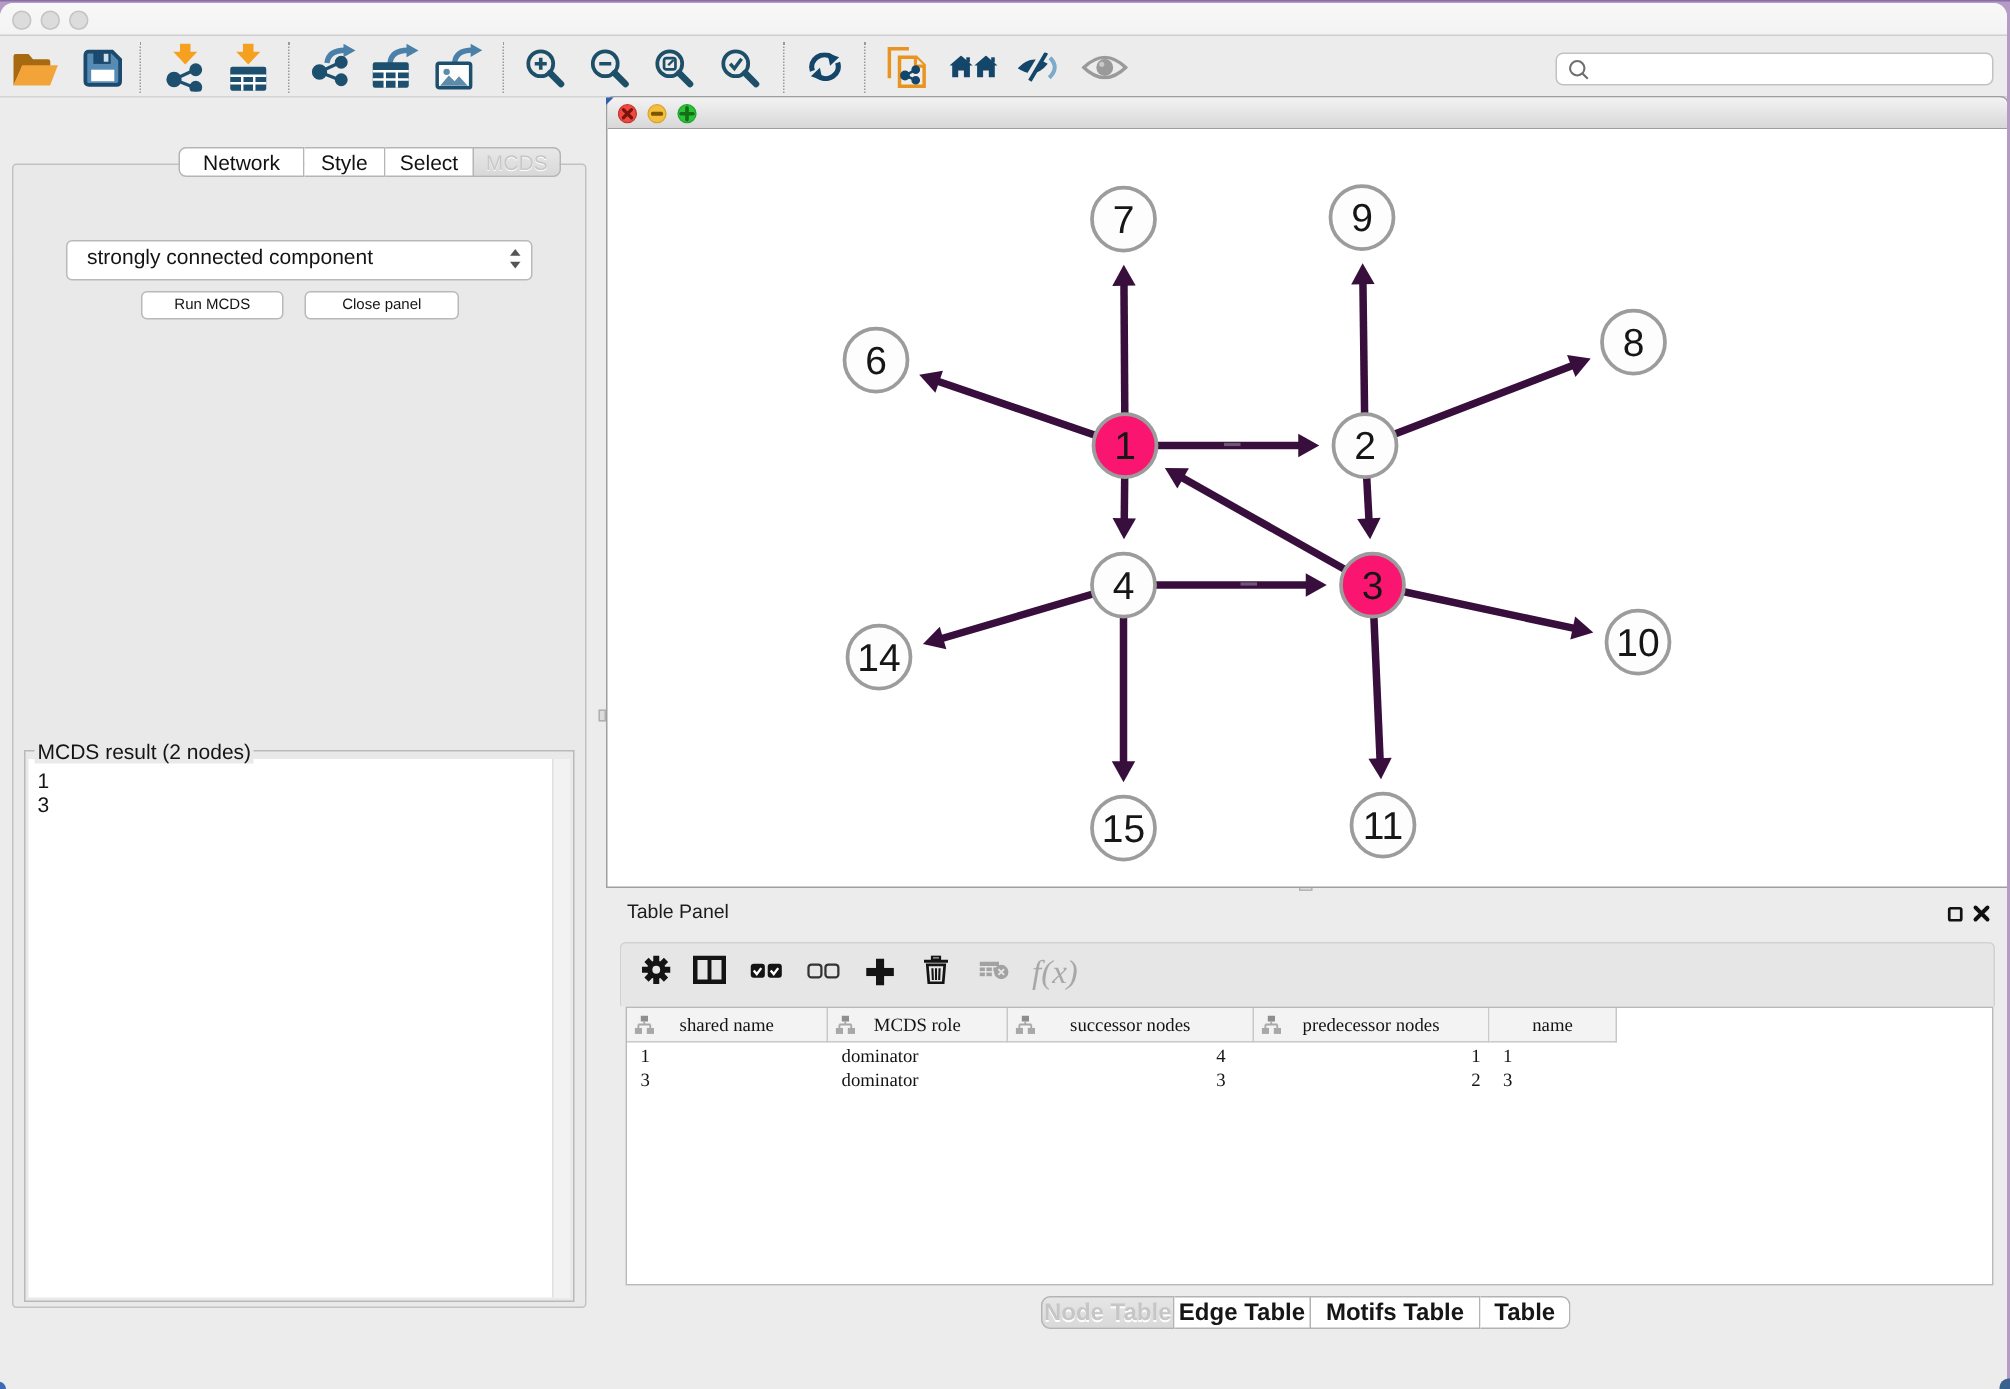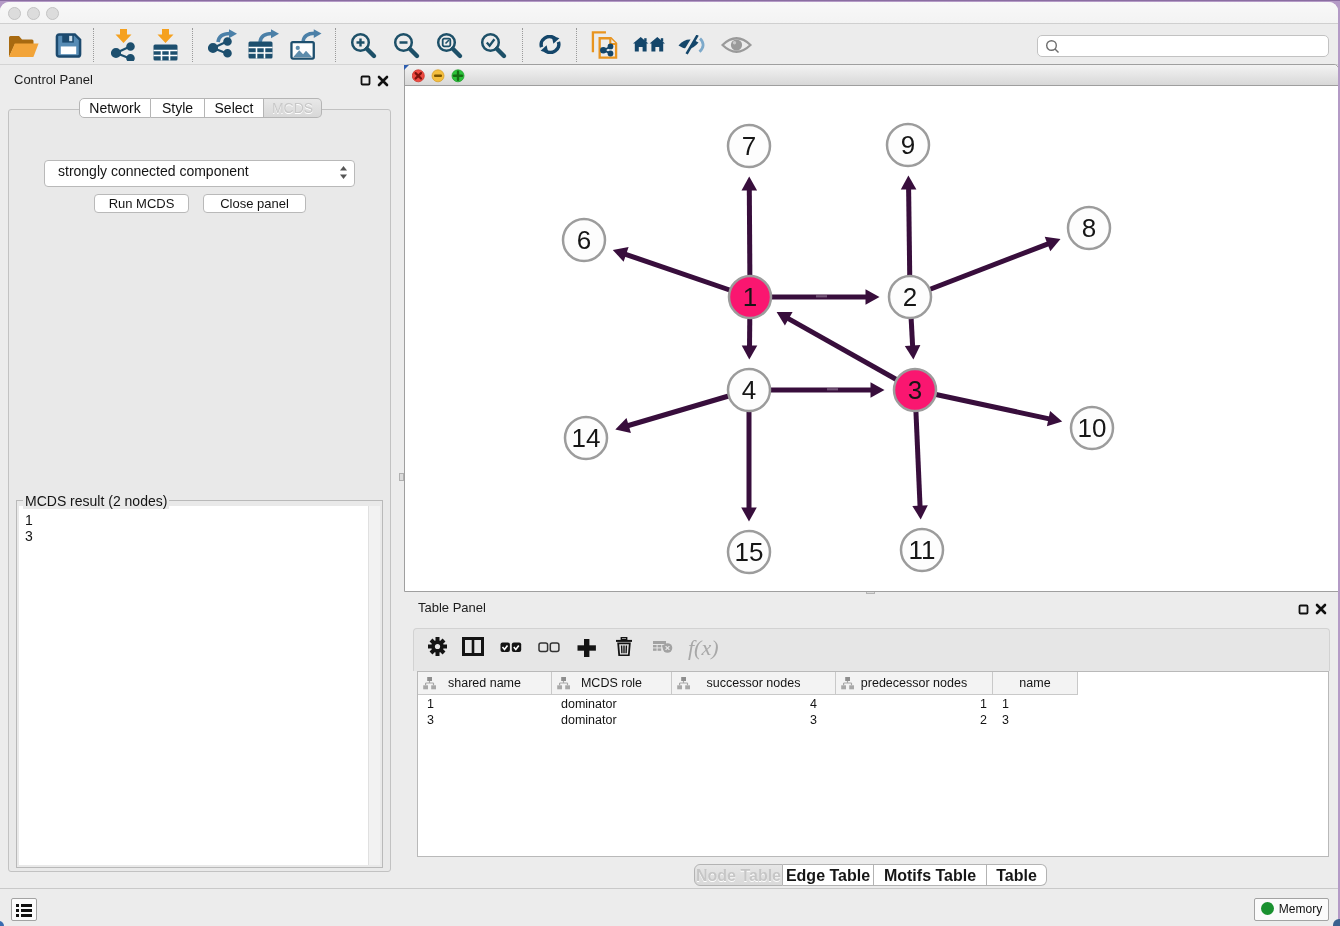--- a/index.html
+++ b/index.html
@@ -36,21 +36,21 @@
   .tab.first { border-left:1px solid #b5b5b5; border-radius:5px 0 0 5px; }
   .tab.last { border-radius:0 5px 5px 0; }
   .tab.sel { background:linear-gradient(#e8e8e8,#d8d8d8); color:#c8c8c8;
     text-shadow:0 1px 0 #fff; }
   #opt-label { position:absolute; left:0; top:134px; width:400px; text-align:center;
     font-size:14px; color:#141414; }
   #opt-select { position:absolute; left:44px; top:158px; width:311px; height:27px;
     background:#fff; border:1px solid #b9b9b9; border-radius:4px;
     font-size:14px; color:#141414; line-height:21px; padding-left:13px; }
   .btn { position:absolute; background:#fff; border:1px solid #b9b9b9; border-radius:4px;
-    font-size:13px; color:#141414; text-align:center; height:19px; line-height:18px; }
+    font-size:10px; color:#141414; text-align:center; height:19px; line-height:18px; }
   #mcds-box { position:absolute; left:16px; top:498px; width:367px; height:368px;
     border:1px solid #b9b9b9; }
   #mcds-legend { position:absolute; left:6px; top:-8px; background:#e9e9e9;
     font-size:14px; color:#141414; padding:0 2px; }
   #mcds-white { position:absolute; left:2px; top:5px; right:2px; bottom:2px; background:#fff;
     font-size:14px; color:#141414; padding:6px 0 0 6px; line-height:16px; }
   #mcds-scroll { position:absolute; right:2px; top:5px; width:12px; bottom:2px; background:#f2f2f2; border-left:1px solid #e0e0e0;}
   
   #net-win { position:absolute; left:404px; top:62px; width:935px; height:528px;
     border:1px solid #9f9f9f; border-radius:5px 5px 0 0; background:#fff; }
@@ -58,21 +58,21 @@
     background:linear-gradient(#f3f3f3,#d8d8d8); border-bottom:1px solid #9e9e9e;
     border-radius:5px 5px 0 0; }
   #net-title-text { position:absolute; width:100%; text-align:center; top:2px;
     font-size:14px; font-weight:bold; color:#1a1a1a; }
   
   #tp { position:absolute; left:407px; top:595px; width:933px; height:291px; }
   #tp-title { position:absolute; left:11px; top:3px; font-size:13px; color:#1c1c1c; }
   #tp-toolbar { position:absolute; left:6px; top:31px; width:917px; height:43px;
     background:#e6e6e6; border:1px solid #d2d2d2; border-bottom:none; border-radius:4px 4px 0 0; }
   #tp-table { position:absolute; left:10px; top:74px; width:912px; height:186px;
-    background:#fff; border:1px solid #b9b9b9; }
+    background:#fff; border:1px solid #b9b9b9;font-family:Liberation Serif, serif; }
   .th { position:absolute; top:0; height:23px; background:#f3f3f3;
     border-right:1px solid #c9c9c9; border-bottom:1px solid #c9c9c9;
     font-size:12.5px; color:#141414; text-align:center; line-height:22px; }
   .treeic { position:absolute; left:5px; top:5px; }
   .row { position:absolute; font-size:12.5px; color:#141414; height:16px; line-height:16px; }
   #bt-tabs { position:absolute; left:287px; top:267px; display:flex; }
   .btab { height:22px; line-height:21px; font-size:16px; font-weight:bold; color:#161616;
     background:#fff; border:1px solid #b3b3b3; border-left:none; text-align:center; }
   .bfirst { border-left:1px solid #b3b3b3; border-radius:6px 0 0 6px; }
   .blast { border-radius:0 6px 6px 0; }
@@ -242,32 +242,23 @@
     <div id="searchbox">
       <svg style="position:absolute;left:7px;top:3px;" width="16" height="16">
           <circle cx="6.5" cy="6.5" r="4.8" fill="none" stroke="#6e6e6e" stroke-width="1.4"></circle>
           <line x1="10" y1="10" x2="13.5" y2="13.5" stroke="#6e6e6e" stroke-width="1.4"></line>
         </svg>
     </div>
   </div>
   <div class="abs" style="left:399px; top:471px; width:5px; height:8px; background:#dcdcdc; border:1px solid #b0b0b0;"></div>
   <div class="abs" style="left:866px; top:586px; width:9px; height:6px; background:#dcdcdc; border:1px solid #b5b5b5;"></div>
 
-  <div id="cp-header">
-    <div id="cp-title">Control Panel</div>
-    <svg class="abs" style="left:360px; top:9px;" width="11" height="11">
-        <rect x="1.5" y="1.5" width="8" height="8" fill="none" stroke="#111" stroke-width="1.8" rx="1"></rect>
-      </svg>
-    <svg class="abs" style="left:377px; top:9px;" width="12" height="12">
-        <path d="M2 2 L10 10 M10 2 L2 10" stroke="#111" stroke-width="2.6" stroke-linecap="round"></path>
-      </svg>
-  </div>
   <div id="cp-body"></div>
   <div class="tabset" style="left:79px; top:96px;">
-    <div class="tab first" style="width:72px;">Network</div>
+    <div class="tab first" style="width:84px;margin-left:40px;">Network</div>
     <div class="tab" style="width:54px;">Style</div>
     <div class="tab" style="width:59px;">Select</div>
     <div class="tab last sel" style="width:58px;">MCDS</div>
   </div>
   <div id="opt-select">strongly connected component<svg style="position:absolute; right:6px; top:4px;" width="9" height="15">
         <path d="M4.5 1 L8 5.5 H1 Z" fill="#555"></path>
         <path d="M4.5 14 L1 9.5 H8 Z" fill="#555"></path>
       </svg></div>
   <div class="btn" style="left:94px; top:192px; width:95px;">Run MCDS</div>
   <div class="btn" style="left:203px; top:192px; width:103px;">Close panel</div>
@@ -451,31 +442,13 @@
       <div class="row" style="left:584px;top:40px;">3</div>
     </div>
     <div id="bt-tabs">
       <div class="btab bfirst bsel" style="width:89px;">Node Table</div>
       <div class="btab" style="width:91px;">Edge Table</div>
       <div class="btab" style="width:113px;">Motifs Table</div>
       <div class="btab blast" style="width:60px;">Table</div>
     </div>
   </div>
 
-  <div id="statusbar">
-    <div class="sbtn" style="left:11px; width:26px;">
-      <svg width="16" height="14" style="margin-top:4px;">
-          <g fill="#111">
-            <rect x="0" y="1" width="3" height="3"></rect>
-            <rect x="5" y="1" width="11" height="3"></rect>
-            <rect x="0" y="6" width="3" height="3"></rect>
-            <rect x="5" y="6" width="11" height="3"></rect>
-            <rect x="0" y="11" width="3" height="3"></rect>
-            <rect x="5" y="11" width="11" height="3"></rect>
-          </g>
-        </svg>
-    </div>
-    <div class="sbtn" style="left:1254px; width:75px; font-size:12px; color:#111;">
-      <span style="display:inline-block;width:13px;height:13px;border-radius:50%;background:#1a9130;margin-right:5px;vertical-align:-2px;"></span>Memory
-    </div>
-
-  </div>
 </div>
 
 </body></html>

